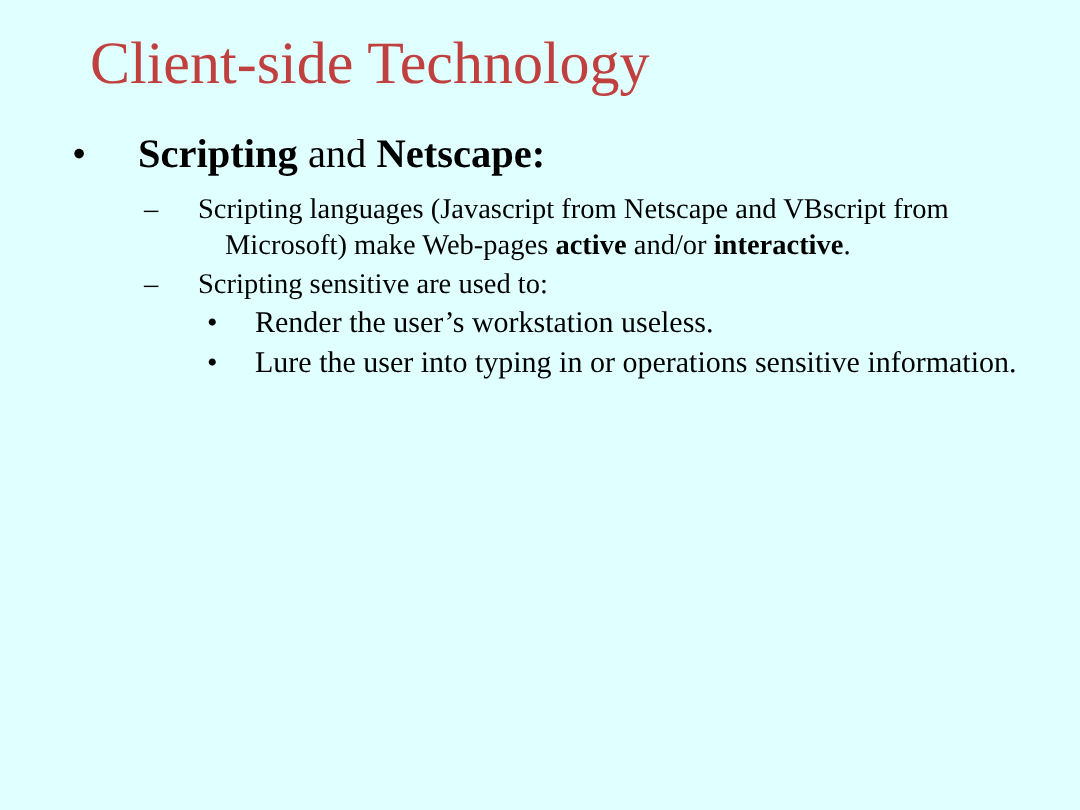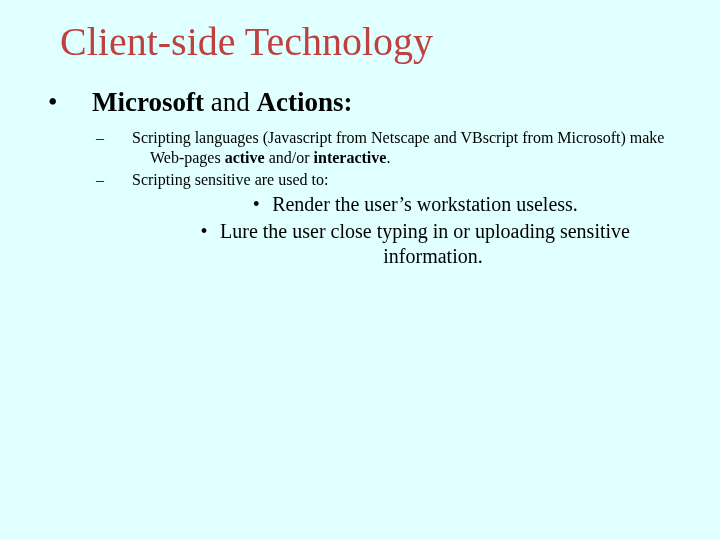--- a/index.html
+++ b/index.html
@@ -32,39 +32,38 @@
     margin-bottom: 10px;
   }
   .lvl1 .bullet {
     display: inline-block;
     width: 22px;
     margin-left: -22px;
   }
   
   .sub {
     margin-left: 72px;
-    font-size: 16px;
+    font-size: 19px;
     line-height: 1.25;
   }
   .sub-item {
     text-indent: -18px;
     padding-left: 18px;
     margin-bottom: 2px;
   }
   .sub-item .dash {
     display: inline-block;
     width: 18px;
     margin-left: -18px;
   }
   
   .sub2 {
     margin-left: 110px;
     font-size: 20px;
     line-height: 1.25;
-    text-align: center;
   }
   .sub2-item {
     text-indent: -16px;
     padding-left: 16px;
     margin-bottom: 2px;
   }
   .sub2-item .dot {
     display: inline-block;
     width: 16px;
     margin-left: -16px;
@@ -72,34 +71,34 @@
   b { font-weight: bold; }
 </style>
 </head>
 <body>
 
 <div class="slide">
 
   <h1 class="title">Client-side Technology</h1>
 
   <div class="lvl1">
-    <span class="bullet">•</span><b>Microsoft</b><span> and </span><b>Actions:</b>
+    <span class="bullet">•</span><b>Scripting</b><span> and </span><b>Netscape:</b>
   </div>
 
   <div class="sub">
     <div class="sub-item">
       <span class="dash">–</span><span>Scripting languages (Javascript from Netscape and VBscript from Microsoft) make Web-pages </span><b>active</b><span> and/or </span><b>interactive</b><span>.</span>
     </div>
     <div class="sub-item">
       <span class="dash">–</span><span>Scripting sensitive are used to:</span>
     </div>
   </div>
 
   <div class="sub2">
     <div class="sub2-item">
       <span class="dot">•</span><span>Render the user’s workstation useless.</span>
     </div>
     <div class="sub2-item">
-      <span class="dot">•</span><span>Lure the user close typing in or uploading sensitive information.</span>
+      <span class="dot">•</span><span>Lure the user into typing in or operations sensitive information.</span>
     </div>
   </div>
 
 </div>
 
 </body></html>

